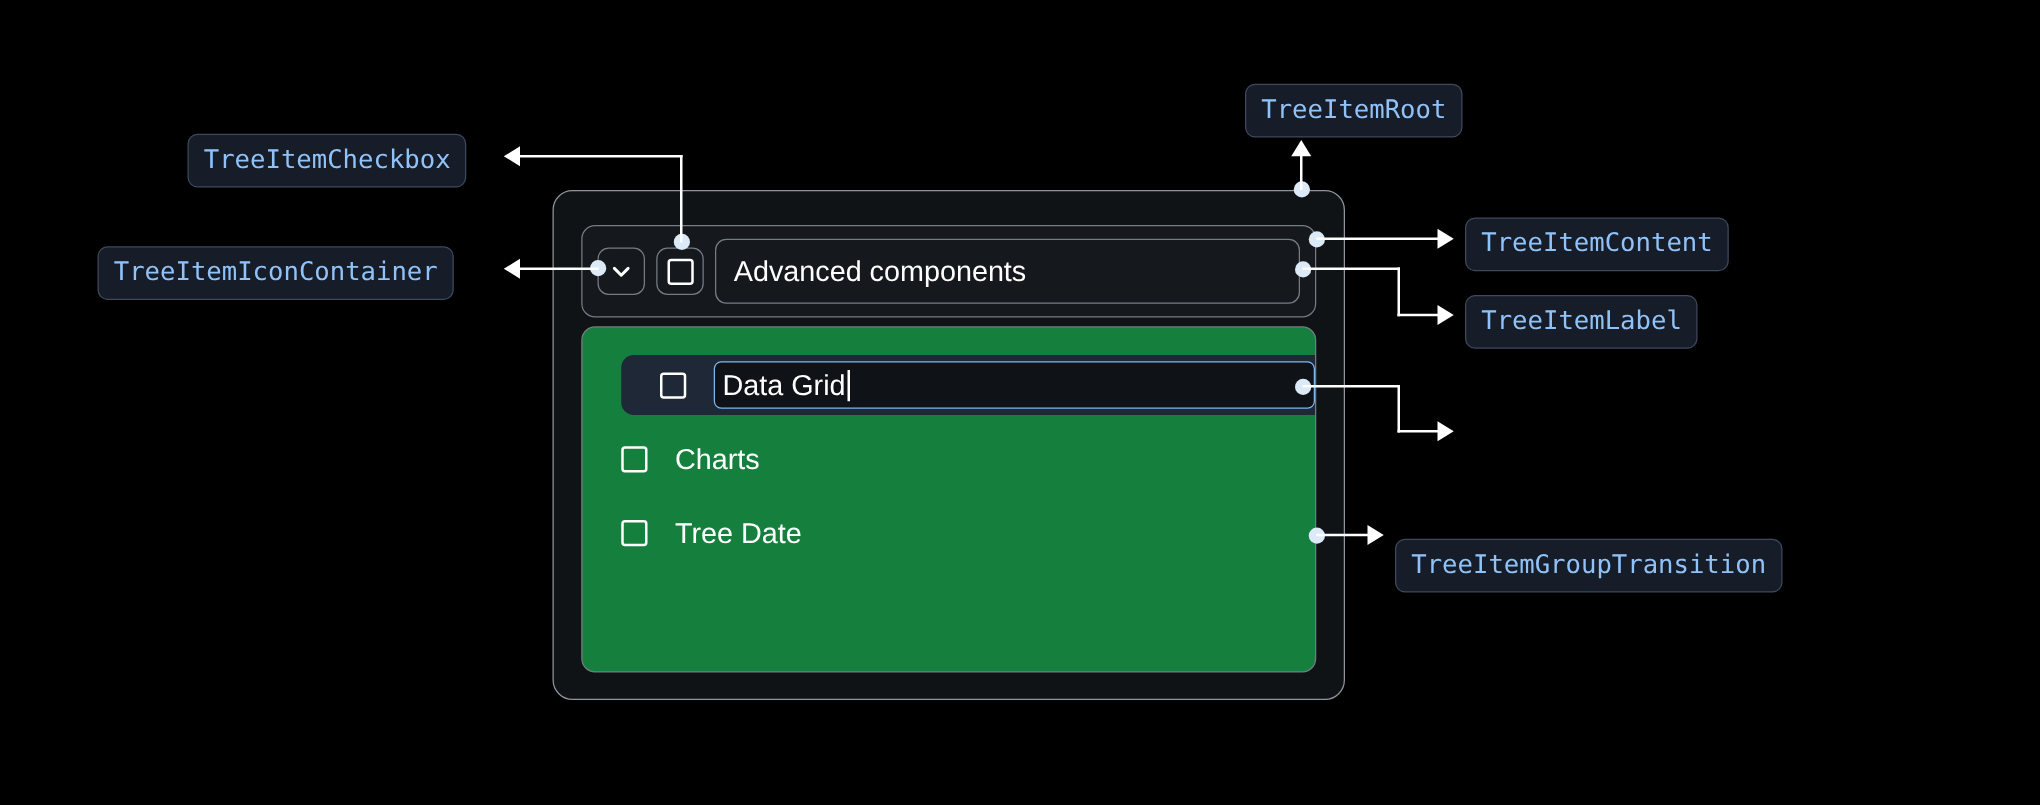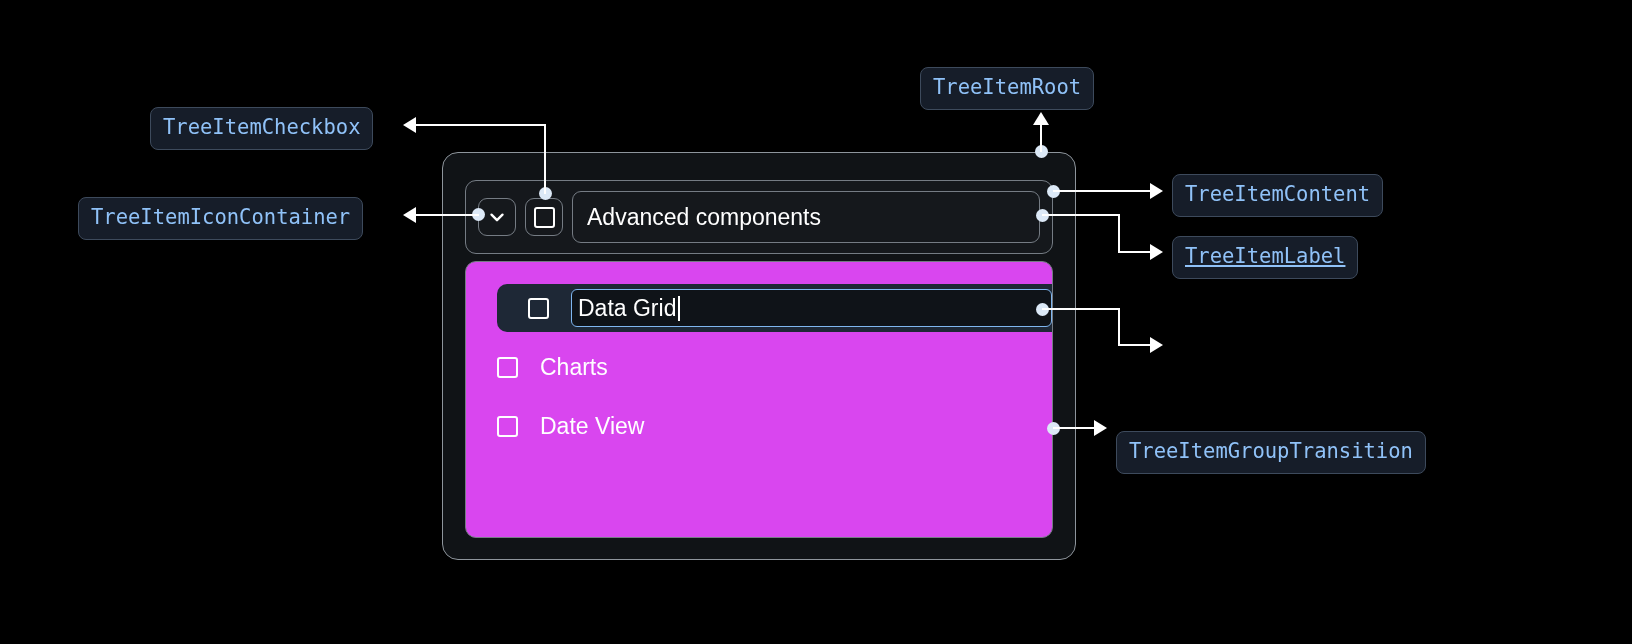--- a/index.html
+++ b/index.html
@@ -138,21 +138,21 @@
     color: #ffffff;
     font-size: 23px;
   }
 
   #group-transition {
     position: absolute;
     left: 22px;
     top: 108px;
     width: 588px;
     height: 277px;
-    background: #d946ef;
+    background: #15803d;
     border: 1.5px solid #757c84;
     border-radius: 11px;
     overflow: hidden;
     padding-top: 22px;
   }
 
   .child-row {
     position: relative;
     height: 48px;
     display: flex;
@@ -237,35 +237,35 @@
       </div>
 
       <div class="child-row">
         <span class="cb-square"></span>
         <span class="child-label">Charts</span>
       </div>
 
 
       <div class="child-row">
         <span class="cb-square"></span>
-        <span class="child-label">Date View</span>
+        <span class="child-label">Tree Date</span>
       </div>
 
     </div>
   </div>
 
-  <div class="pill" style="left:920px; top:67px;text-align:right;">TreeItemRoot</div>
+  <div class="pill" style="left:996px; top:67px;text-align:right;">TreeItemRoot</div>
 
   <div class="pill" style="left:78px; top:197px;">TreeItemIconContainer</div>
 
   <div class="pill" style="left:150px; top:107px;">TreeItemCheckbox</div>
 
   <div class="pill" style="left:1172px; top:174px;">TreeItemContent</div>
 
-  <div class="pill" style="left:1172px; top:236px;text-decoration:underline;">TreeItemLabel</div>
+  <div class="pill" style="left:1172px; top:236px;">TreeItemLabel</div>
 
 
   <div class="pill" style="left:1116px; top:411px;margin-top:20px;">TreeItemGroupTransition</div>
 
   <span class="dot" style="left:1035px; top:145px;"></span>
   <span class="ln lnv" style="left:1040px; top:120px; height:32px;"></span>
   <span class="arrow arrow-up" style="left:1033px; top:112px;"></span>
 
   <span class="dot" style="left:539px; top:187px;"></span>
   <span class="ln lnv" style="left:544px; top:124px; height:70px;"></span>

